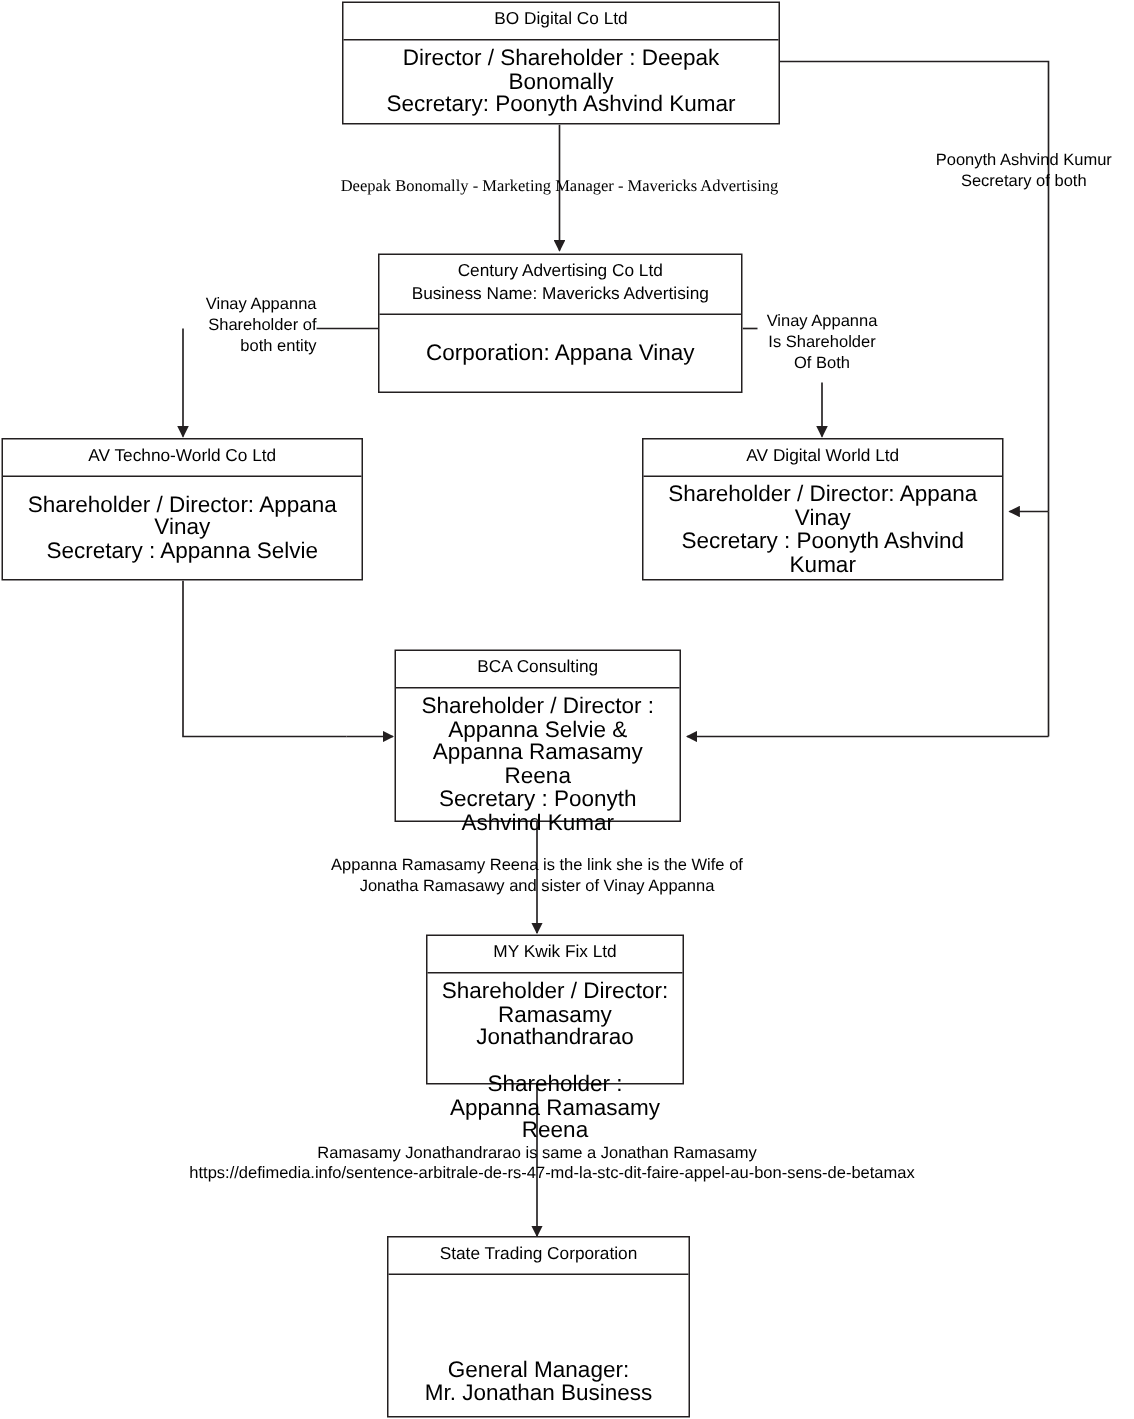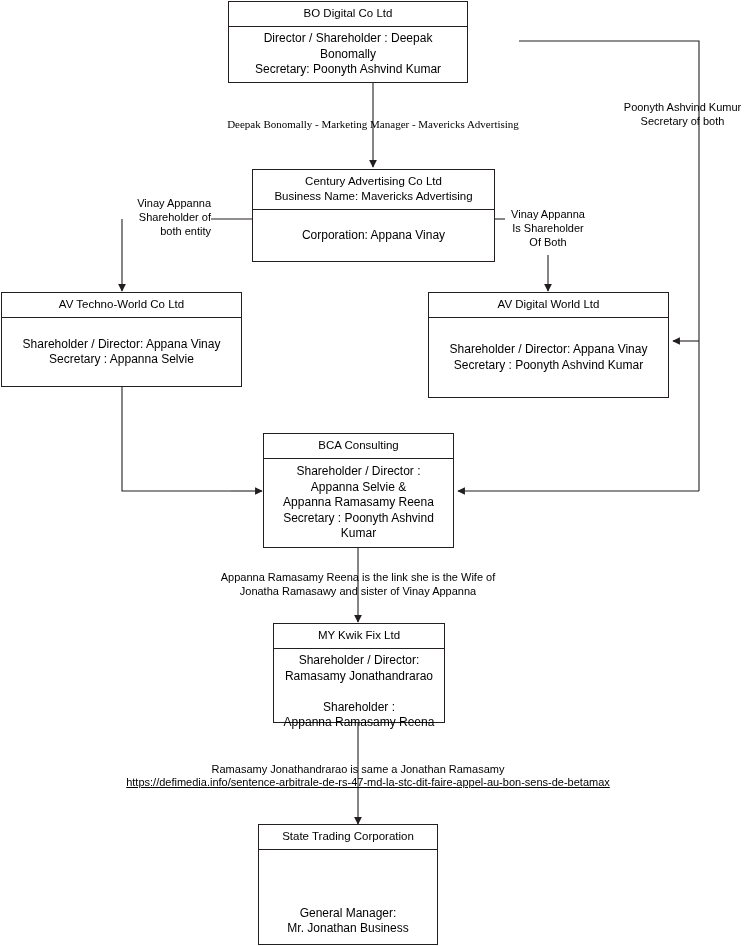--- a/index.html
+++ b/index.html
@@ -38,40 +38,39 @@
     padding:4px 4px 5px 4px;
     white-space:pre-line;
     box-sizing:border-box;
   }
   .node-body{
     flex:1;
     display:flex;
     align-items:center;
     justify-content:center;
     text-align:center;
-    font-size:12px;
+    font-size:15px;
     line-height:15.5px;
     padding:4px 6px;
     white-space:pre-line;
     box-sizing:border-box;
   }
   .note{
     position:absolute;
     font-size:11px;
     line-height:14px;
     white-space:pre-line;
     background:transparent;
   }
   .note.c{text-align:center;}
   .note.l{text-align:left;}
   .note.r{text-align:right;}
   .note-link{
     font-size:11px;
     line-height:14px;
-    text-decoration:underline;
   }
 </style>
 </head>
 <body>
 
 <div id="canvas">
 
   <svg id="wires" viewBox="0 0 756 946" width="756" height="946" xmlns="http://www.w3.org/2000/svg">
     <defs>
       <marker id="arrow" viewBox="0 0 10 10" refX="9" refY="5" markerWidth="7" markerHeight="7" orient="auto-start-reverse">
@@ -97,62 +96,62 @@
 
       <path d="M 122 387 L 122 491 L 231 491"></path>
       <path d="M 231 491 L 262 491" marker-end="url(#arrow)"></path>
 
       <path d="M 358 548 L 358 622" marker-end="url(#arrow)"></path>
 
       <path d="M 358 723 L 358 824" marker-end="url(#arrow)"></path>
     </g>
   </svg>
 
-  <div class="node" style="left:228px; top:1px; width:240px; height:82px;">
+  <div class="node" style="left:228px; top:1px; width:292px; height:82px;">
     <div class="node-head">BO Digital Co Ltd</div>
     <div class="node-body">Director / Shareholder : Deepak Bonomally
 Secretary: Poonyth Ashvind Kumar</div>
   </div>
 
   <div class="node" style="left:252px; top:169px; width:243px; height:93px;">
     <div class="node-head">Century Advertising Co Ltd
 Business Name: Mavericks Advertising</div>
     <div class="node-body">Corporation: Appana Vinay</div>
   </div>
 
   <div class="node" style="left:1px; top:292px; width:241px; height:95px;">
     <div class="node-head">AV Techno-World Co Ltd</div>
     <div class="node-body">Shareholder / Director: Appana Vinay
 Secretary : Appanna Selvie</div>
   </div>
 
-  <div class="node" style="left:428px; top:292px; width:241px; height:106px;">
+  <div class="node" style="left:428px; top:292px; width:241px; height:95px;">
     <div class="node-head">AV Digital World Ltd</div>
     <div class="node-body">Shareholder / Director: Appana Vinay
 Secretary : Poonyth Ashvind Kumar</div>
   </div>
 
   <div class="node" style="left:263px; top:433px; width:191px; height:115px;">
     <div class="node-head">BCA Consulting</div>
     <div class="node-body">Shareholder / Director :
 Appanna Selvie &amp;
 Appanna Ramasamy Reena
 Secretary : Poonyth Ashvind Kumar</div>
   </div>
 
-  <div class="node" style="left:273px; top:623px; width:172px; height:100px;">
+  <div class="node" style="left:284px; top:623px; width:172px; height:100px;">
     <div class="node-head">MY Kwik Fix Ltd</div>
     <div class="node-body">Shareholder / Director:
 Ramasamy Jonathandrarao
 
 Shareholder :
 Appanna Ramasamy Reena</div>
   </div>
 
-  <div class="node" style="left:258px; top:824px; width:180px; height:121px;gap:48px;">
+  <div class="node" style="left:258px; top:824px; width:202px; height:121px;gap:48px;">
     <div class="node-head">State Trading Corporation</div>
     <div class="node-body">General Manager:
 Mr. Jonathan Business</div>
   </div>
 
   <div class="note c" style="left:186px; top:117px; width:374px;font-family:Liberation Serif, serif;">Deepak Bonomally - Marketing Manager - Mavericks Advertising</div>
 
   <div class="note c" style="left:609px; top:100px; width:147px;">Poonyth Ashvind Kumur
 Secretary of both</div>
 

